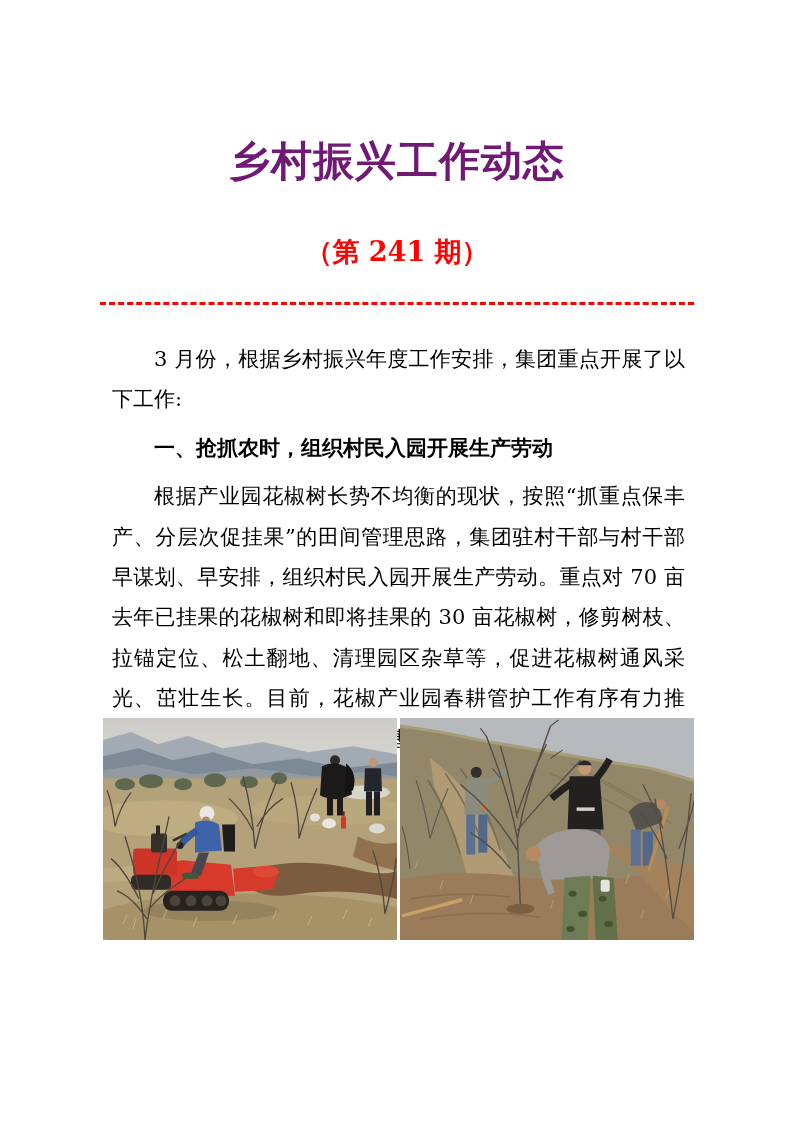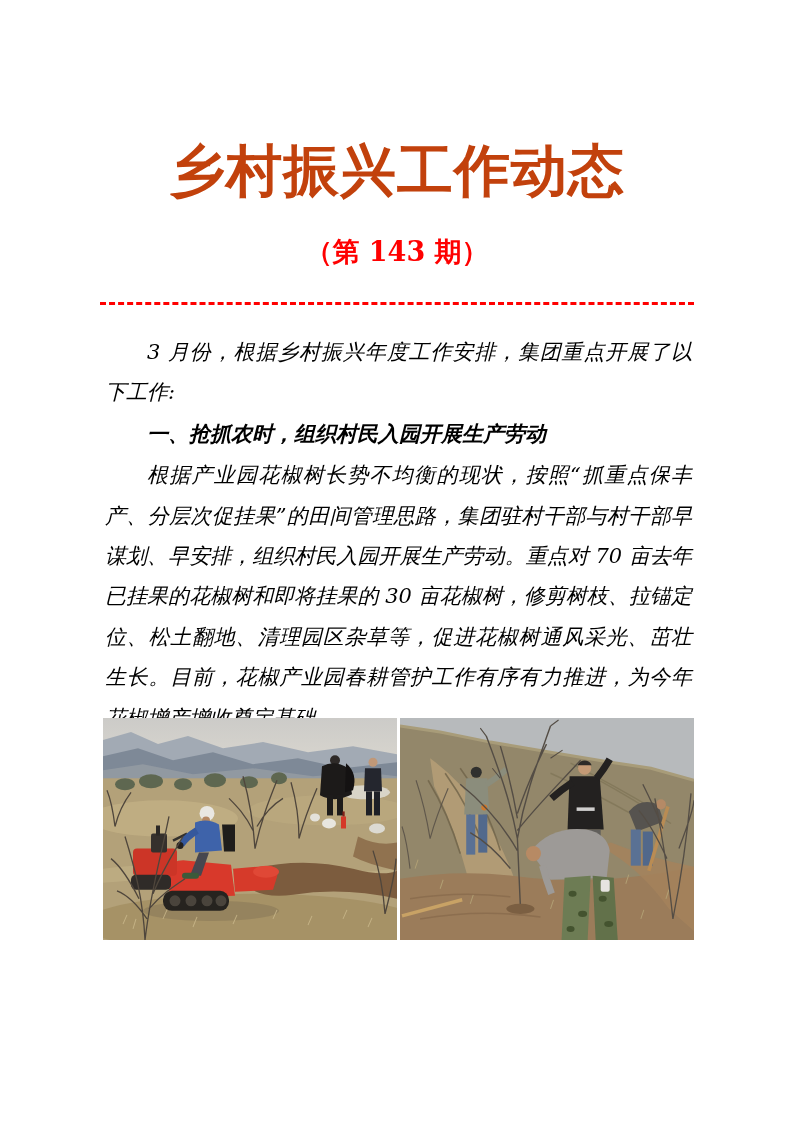--- a/index.html
+++ b/index.html
@@ -10,23 +10,23 @@
     background: #ffffff;
     overflow: hidden;
     font-family: "DejaVu Serif", "Liberation Serif", serif;
     color: #000;
   }
   .doc-title {
     position: absolute;
     top: 134px; left: 0;
     width: 100%;
     text-align: center;
-    font-size: 56px;
+    font-size: 41px;
     font-weight: 700;
-    color: #c2410c;
+    color: #701a75;
     letter-spacing: 1px;
     font-family: "DejaVu Serif", "Liberation Serif", serif;
   }
   .doc-issue {
     position: absolute;
     top: 234px; left: 0;
     width: 100%;
     text-align: center;
     font-size: 27px;
     font-weight: 700;
@@ -40,21 +40,21 @@
     border-top: 3px dashed #ff0000;
   }
   .text-block {
     position: absolute;
     top: 331px; left: 104px;
     width: 589px;
     font-size: 21px;
     line-height: 40.4px;
     text-align: justify;
   }
-  .text-block p { margin: 1px; text-indent: 2em; font-style: italic; }
+  .text-block p { margin: 8px; text-indent: 2em; }
   .section-heading {
     font-family: "DejaVu Sans", "Liberation Sans", sans-serif;
     font-weight: 700;
   }
   .photo-row {
     position: absolute;
     top: 718px; left: 103px;
     width: 591px; height: 222px;
     display: flex;
     gap: 3px;
@@ -67,21 +67,21 @@
   }
   .photo svg { display: block; width: 100%; height: 100%; }
 </style>
 </head>
 <body>
 
 <div class="page">
 
   <div class="doc-title">乡村振兴工作动态</div>
 
-  <div class="doc-issue">（第 143 期）</div>
+  <div class="doc-issue">（第 241 期）</div>
 
   <div class="dashed-divider"></div>
 
   <div class="text-block">
     <p>3 月份，根据乡村振兴年度工作安排，集团重点开展了以下工作:</p>
     <p class="section-heading">一、抢抓农时，组织村民入园开展生产劳动</p>
     <p>根据产业园花椒树长势不均衡的现状，按照“抓重点保丰产、分层次促挂果”的田间管理思路，集团驻村干部与村干部早谋划、早安排，组织村民入园开展生产劳动。重点对 70 亩去年已挂果的花椒树和即将挂果的 30 亩花椒树，修剪树枝、拉锚定位、松土翻地、清理园区杂草等，促进花椒树通风采光、茁壮生长。目前，花椒产业园春耕管护工作有序有力推进，为今年花椒增产增收奠定基础。</p>
   </div>
 
   <div class="photo-row">

